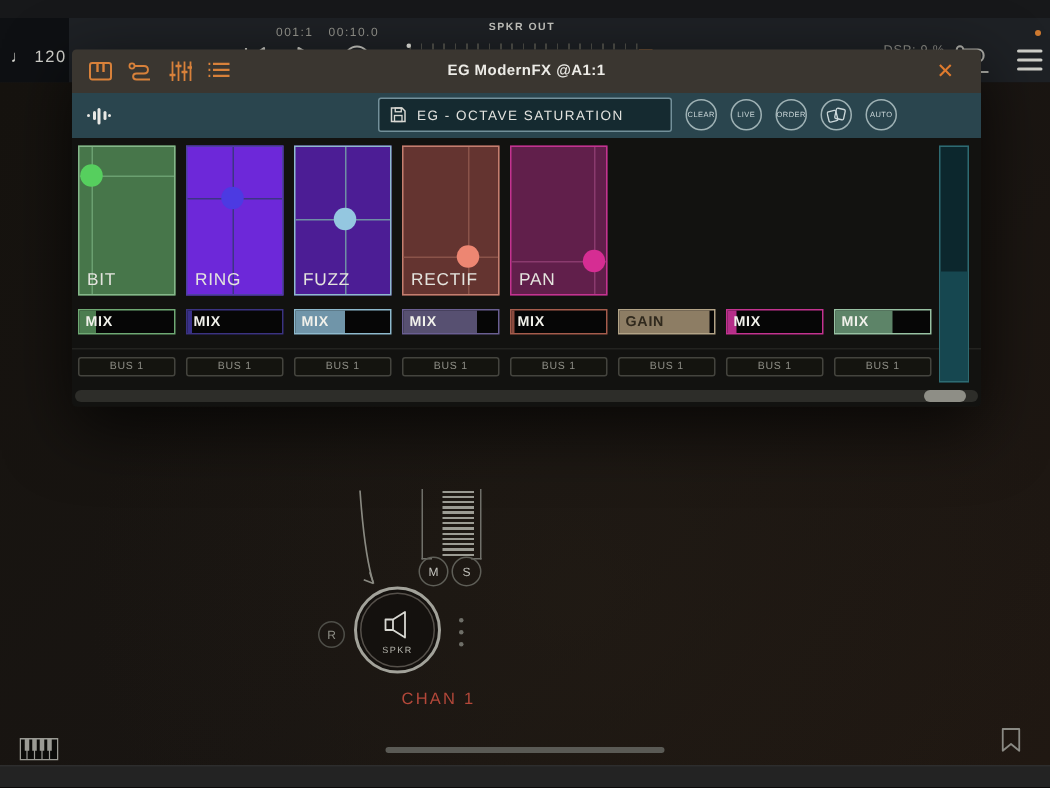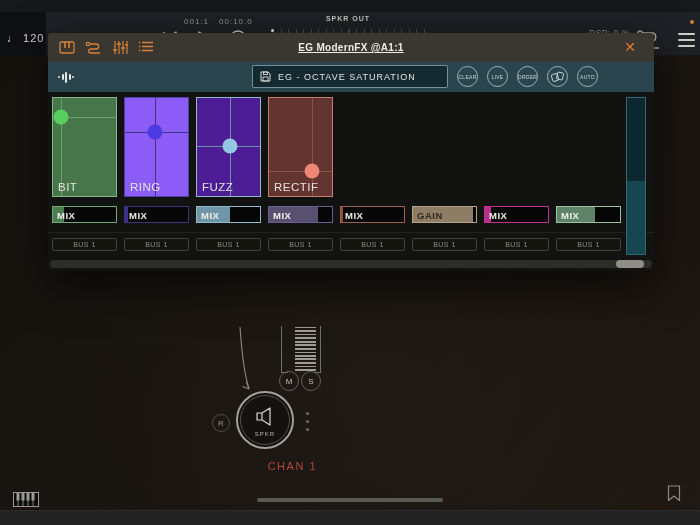--- a/index.html
+++ b/index.html
@@ -57,21 +57,21 @@
   .chan-label{position:absolute;left:217px;top:405px;width:100px;text-align:right;font-size:11px;color:#b4483a;letter-spacing:1.5px;z-index:2;}
   .canvas-scroll{position:absolute;left:257px;top:443px;width:186px;height:4px;border-radius:2px;background:#5a5a55;z-index:2;}
   .piano-corner{position:absolute;left:13px;top:437px;z-index:2;}
   .bookmark-corner{position:absolute;left:667px;top:430px;z-index:2;}
 
   
   .fx-window{position:absolute;left:48px;top:33px;width:606px;height:238px;z-index:3;
     border-radius:3px;box-shadow:0 14px 45px rgba(0,0,0,.7);}
   .fx-titlebar{position:relative;height:29px;background:#3a3630;border-radius:3px 3px 0 0;}
   .tb-icons{position:absolute;left:11px;top:7px;display:flex;gap:10px;}
-  .fx-title{width:100%;text-align:center;line-height:29px;font-size:10px;font-weight:bold;color:#ecebe6;letter-spacing:.3px;text-decoration:underline;}
+  .fx-title{width:100%;text-align:center;line-height:29px;font-size:10px;font-weight:bold;color:#ecebe6;letter-spacing:.3px;}
   .close-x{position:absolute;right:18px;top:0;line-height:29px;color:#e07b2e;font-size:14px;cursor:pointer;}
   .fx-toolbar{position:relative;height:30px;background:#2a454e;}
   .logo{position:absolute;left:10px;top:0;height:30px;display:flex;align-items:center;gap:7px;}
   .wave-icon{display:flex;align-items:center;gap:1.5px;}
   .wave-icon i{display:block;width:2px;background:#e8e8e4;border-radius:1px;}
   .logo-text{color:#e6e8e6;font-size:13px;letter-spacing:2px;white-space:nowrap;}
   .logo-text .sm{font-size:9px;letter-spacing:1.5px;}
   .preset-box{position:absolute;left:204px;top:3px;width:196px;height:23px;background:#152a30;border:1px solid #73909a;border-radius:2px;display:flex;align-items:center;gap:7px;padding:0 7px;}
   .preset-text{font-size:9px;letter-spacing:1px;color:#e2e2de;white-space:nowrap;}
   .round-btns{position:absolute;left:409px;top:4px;display:flex;gap:9px;}
@@ -260,38 +260,44 @@
     </div>
 
     <div class="fx-body">
       <div class="pads-row" id="pads-row">
           <div class="pad" style="background: rgb(71, 118, 74); border-color: rgb(133, 183, 138);">
             <div class="pad-vline" style="left: 12%; background: rgb(107, 160, 112);"></div>
             <div class="pad-hline" style="top: 19%; background: rgb(107, 160, 112);"></div>
             <div class="pad-dot" style="left: 12%; top: 19%; background: rgb(86, 207, 94);"></div>
             <span class="pad-label">BIT</span>
           </div>
-          <div class="pad" style="background: #8b5cf6; border-color: rgb(76, 64, 160); text-align: center;">
+          <div class="pad" style="background: #6d28d9; border-color: rgb(76, 64, 160); text-align: center;">
             <div class="pad-vline" style="left: 48%; background: rgb(61, 53, 131);"></div>
             <div class="pad-hline" style="top: 35%; background: rgb(61, 53, 131);"></div>
             <div class="pad-dot" style="left: 48%; top: 35%; background: rgb(76, 58, 226);"></div>
             <span class="pad-label">RING</span>
           </div>
           <div class="pad" style="background: #4c1d95; border-color: rgb(142, 186, 206);">
             <div class="pad-vline" style="left: 53%; background: rgb(111, 143, 165);"></div>
             <div class="pad-hline" style="top: 49%; background: rgb(111, 143, 165);"></div>
             <div class="pad-dot" style="left: 53%; top: 49%; background: rgb(148, 199, 224);"></div>
             <span class="pad-label">FUZZ</span>
           </div>
           <div class="pad" style="background: rgb(100, 52, 48); border-color: rgb(196, 126, 111);">
             <div class="pad-vline" style="left: 68%; background: rgb(138, 83, 73);"></div>
             <div class="pad-hline" style="top: 74%; background: rgb(138, 83, 73);"></div>
             <div class="pad-dot" style="left: 68%; top: 74%; background: rgb(237, 134, 114);"></div>
             <span class="pad-label">RECTIF</span>
           </div>
+          <div class="pad" style="background: rgb(97, 31, 75); border-color: rgb(195, 51, 144);">
+            <div class="pad-vline" style="left: 88%; background: rgb(138, 58, 110);"></div>
+            <div class="pad-hline" style="top: 78%; background: rgb(138, 58, 110);"></div>
+            <div class="pad-dot" style="left: 88%; top: 78%; background: rgb(214, 45, 147);"></div>
+            <span class="pad-label">PAN</span>
+          </div>
         </div>
       <div class="sliders-row" id="sliders-row">
           <div class="slider" style="border-color: rgb(111, 169, 116);">
             <div class="slider-fill" style="width: 18%; background: rgb(76, 125, 80);"></div>
             <span class="slider-label" style="color: rgb(240, 240, 234);">MIX</span>
           </div>
           <div class="slider" style="border-color: rgb(59, 51, 129);">
             <div class="slider-fill" style="width: 4%; background: rgb(57, 48, 137);"></div>
             <span class="slider-label" style="color: rgb(240, 240, 234);">MIX</span>
           </div>

